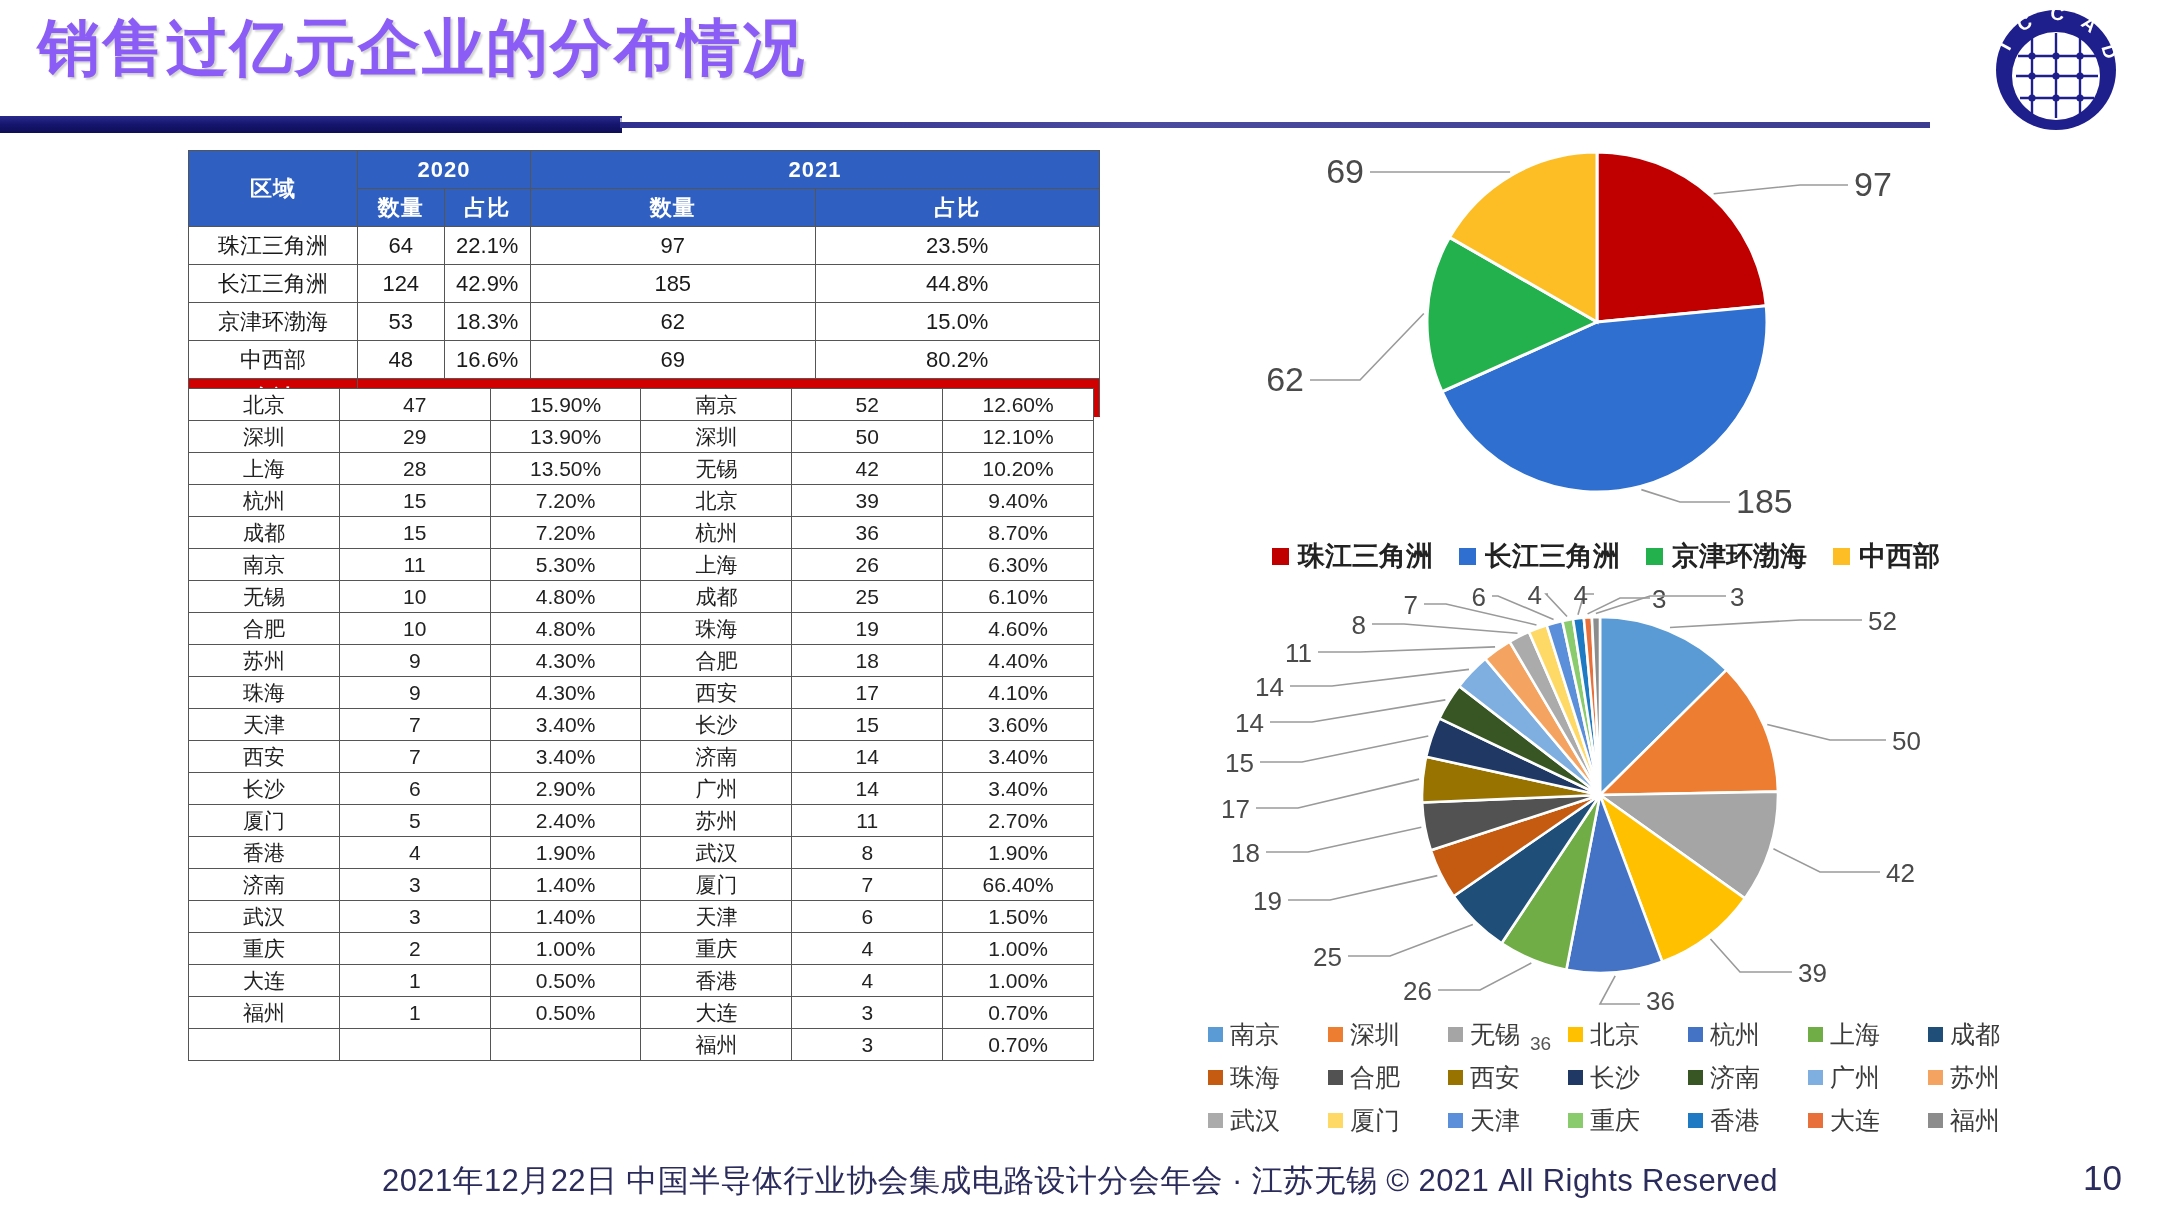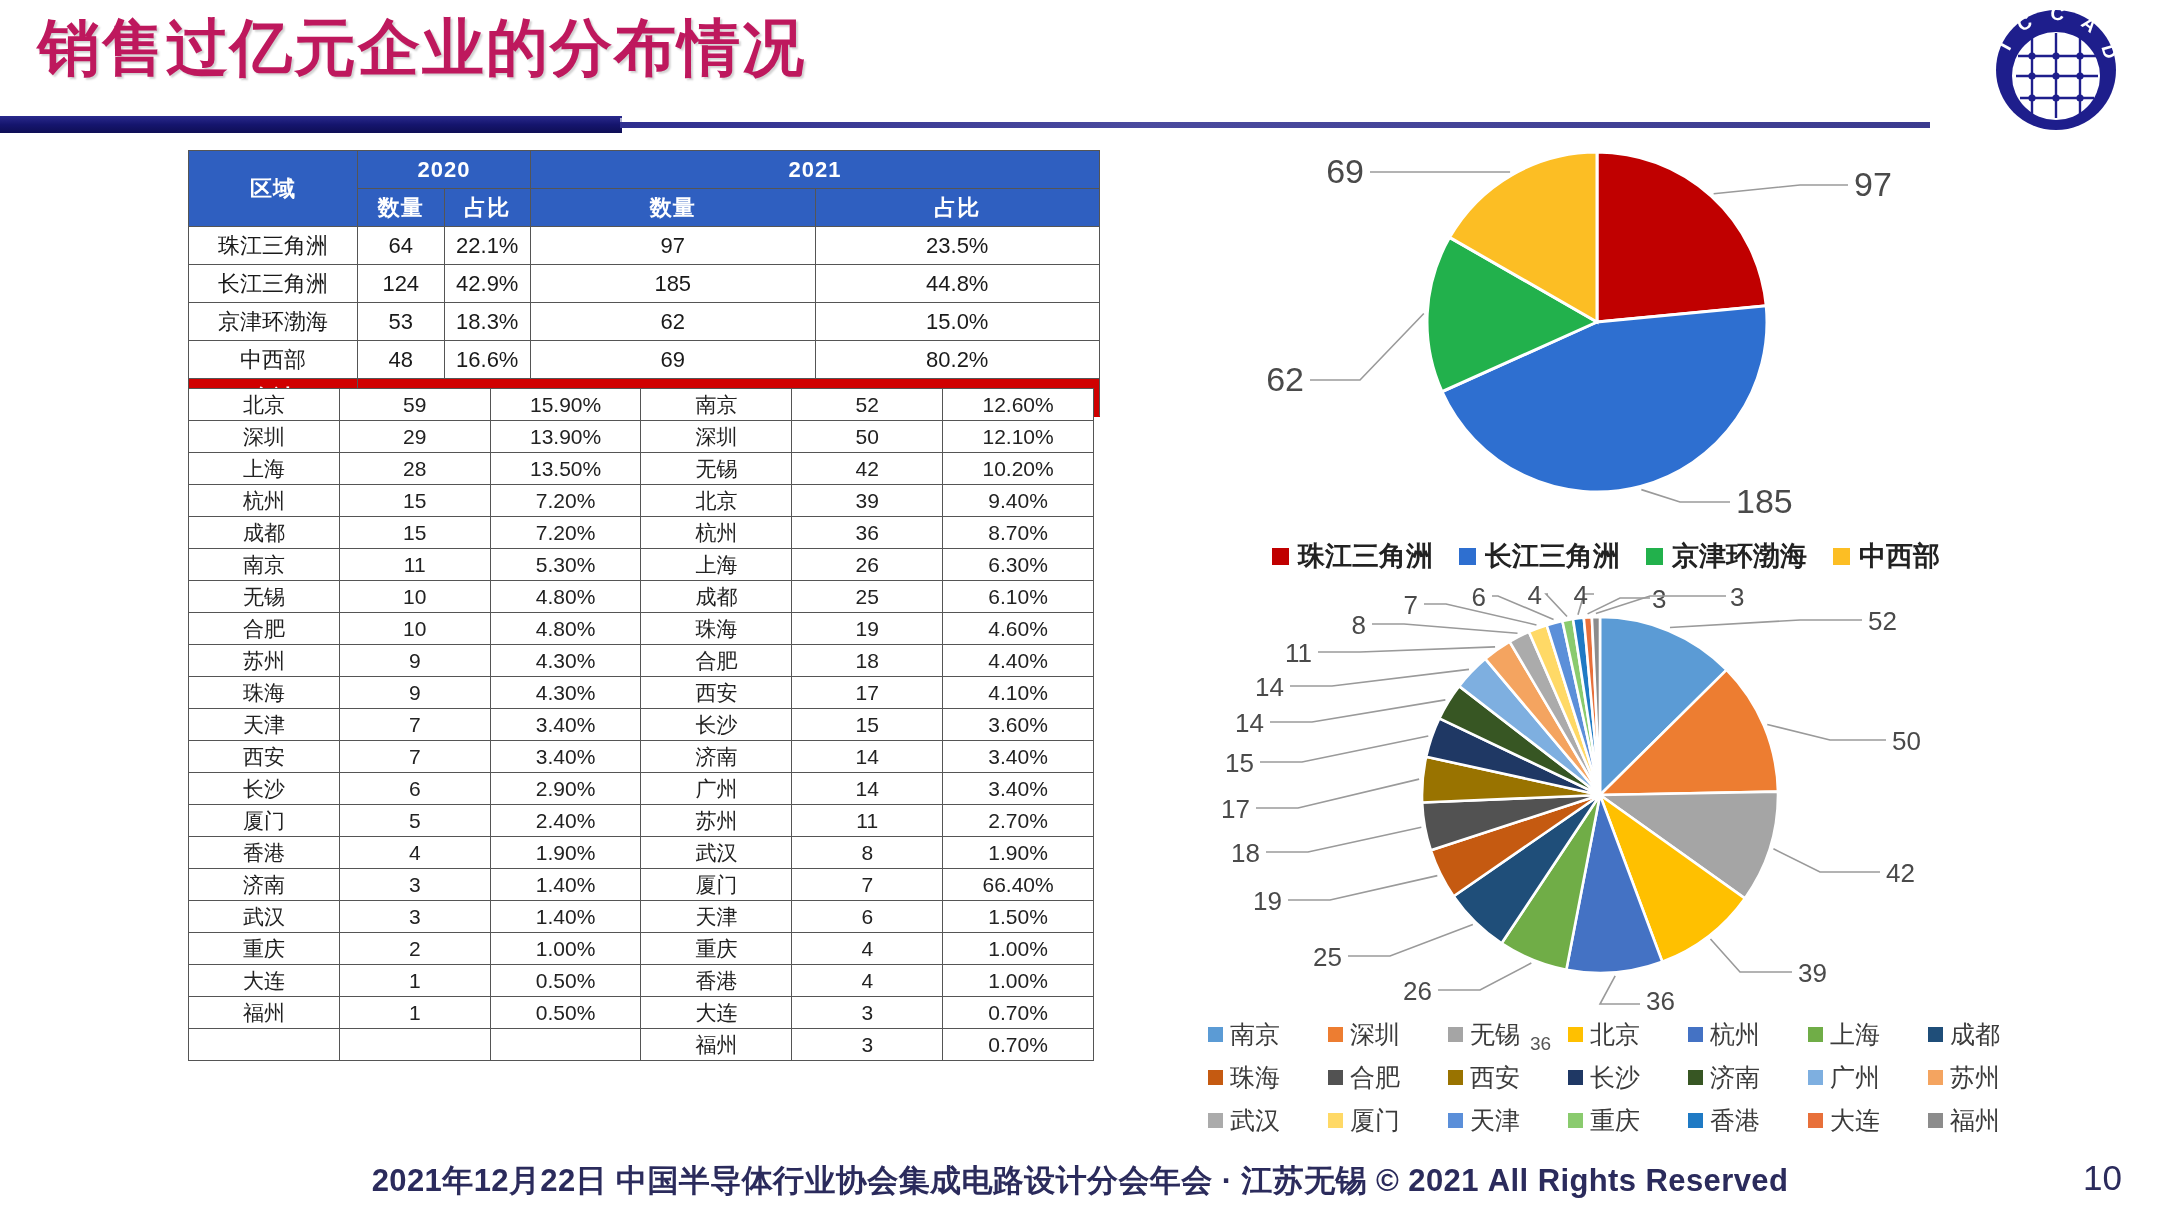--- a/index.html
+++ b/index.html
@@ -6,21 +6,21 @@
   body{
     width:2160px;height:1216px;background:#ffffff;
     font-family:"Liberation Sans","DejaVu Sans",sans-serif;
     overflow:hidden;position:relative;
   }
   .slide{position:absolute;inset:0;background:#fff;}
 
   
   .title{
     position:absolute;left:38px;top:12px;
-    font-size:62px;font-weight:bold;color:#be185d;
+    font-size:62px;font-weight:bold;color:#8b5cf6;
     letter-spacing:2px;line-height:1.15;
     text-shadow:2px 2px 2px rgba(0,0,0,.18);
     white-space:nowrap;
   }
   .divider-thick{
     position:absolute;left:0px;top:116px;width:622px;height:17px;
     background:linear-gradient(to bottom,#2A2A8C 0%,#15156E 50%,#0E0E55 100%);
   }
   .divider-thin{
     position:absolute;left:620px;top:122px;width:1310px;height:6px;
@@ -73,21 +73,21 @@
   #legend2{left:1208px;top:1018px;width:840px;
            display:grid;grid-template-columns:repeat(7,1fr);row-gap:10px;column-gap:0;}
   #legend2 .li{display:flex;align-items:center;gap:7px;font-size:25px;color:#3b3b3b;}
   #legend2 .sw{width:15px;height:15px;display:inline-block;flex:0 0 auto;}
 
   .stray36{position:absolute;left:1530px;top:1033px;font-size:19px;color:#555;}
 
   
   .footer{
     position:absolute;left:0;top:1160px;width:2160px;text-align:center;
-    font-size:31px;color:#2b2b5c;font-weight:bold;letter-spacing:.4px;
+    font-size:31px;color:#2b2b5c;font-weight:normal;letter-spacing:.4px;
   }
   .pageno{
     position:absolute;right:38px;top:1158px;
     font-size:35px;color:#2b2b5c;
   }
 </style>
 </head>
 <body>
 
 <div class="slide">
@@ -175,21 +175,21 @@
         <td>413</td>
         <td class="edge"></td>
       </tr>
     </tbody>
   </table>
 
   <table class="tbl" id="city-table">
     <tbody id="city-body">
     <tr>
           <td>北京</td>
-          <td>59</td>
+          <td>47</td>
           <td>15.90%</td>
           <td>南京</td>
           <td>52</td>
           <td>12.60%</td>
         </tr>
         <tr>
           <td>深圳</td>
           <td>29</td>
           <td>13.90%</td>
           <td>深圳</td>

